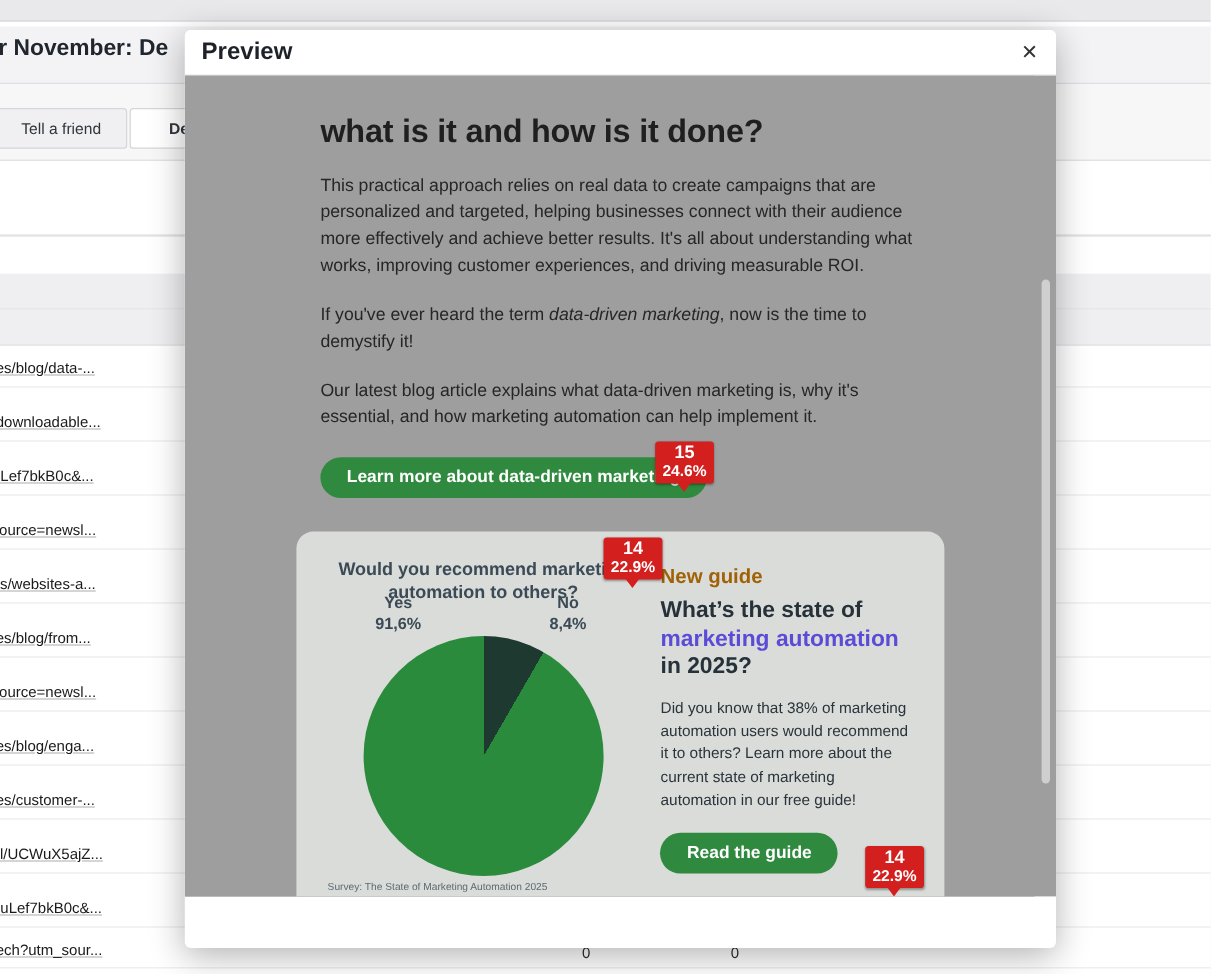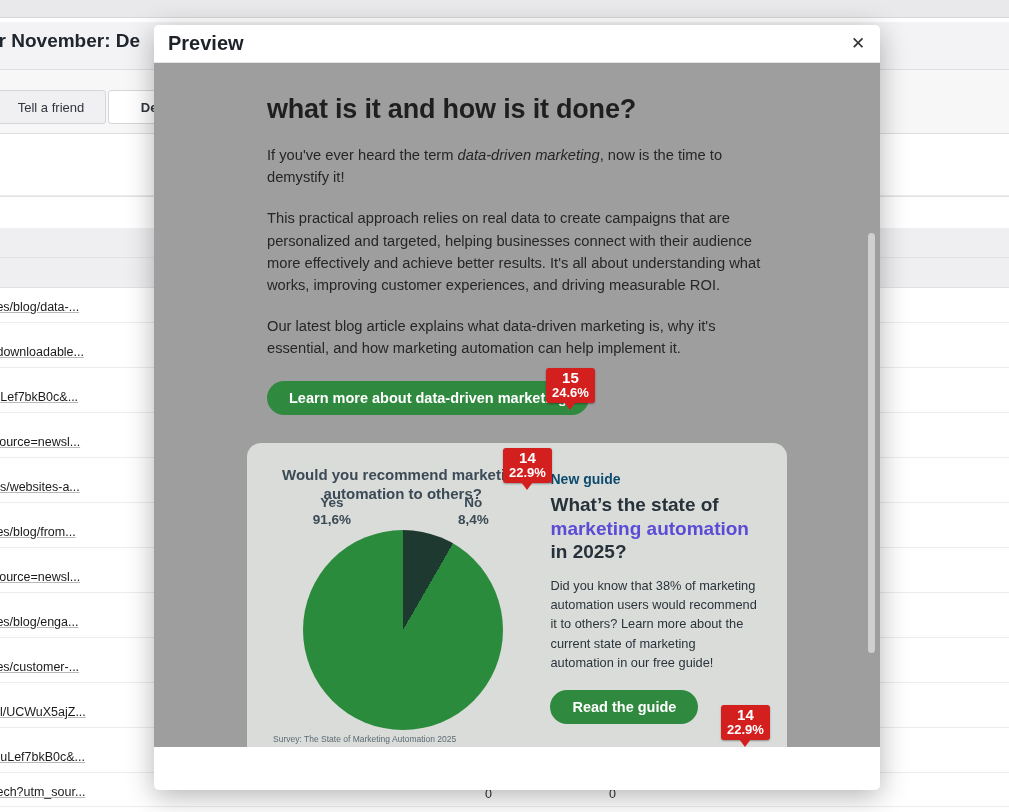--- a/index.html
+++ b/index.html
@@ -139,21 +139,21 @@
   .pie {
     width: 200px; height: 200px; border-radius: 50%;
     background: conic-gradient(#1e3a30 0deg 30deg, #2a8b3c 30deg 360deg);
   }
   .pie-lbl { position: absolute; font-size: 13.5px; font-weight: bold; color: #3b4a56; text-align: center; line-height: 1.3; }
   .pie-lbl.yes { left: 10px; top: -36px; }
   .pie-lbl.no  { right: 14px; top: -36px; }
   .survey-note { font-size: 8.5px; color: #5c6a74; margin-top: 4px; }
 
   .promo-right { width: 215px; padding-top: 6px; }
-  .promo-eyebrow { font-size: 14px; font-weight: bold; color: #0c4a6e; }
+  .promo-eyebrow { font-size: 17px; font-weight: bold; color: #a16207; }
   .promo-h { font-size: 19px; font-weight: bold; color: #26313a; line-height: 1.25; margin-top: 6px; }
   .promo-h .accent { color: #5b4bd6; }
   .promo-body { font-size: 12.8px; color: #2b343c; line-height: 1.5; margin-top: 12px; }
 
   .scrollbar-track {
     position: absolute; right: 5px; top: 0; width: 7px; height: 727px;
     background: transparent;
   }
   .scrollbar-thumb {
     position: absolute; right: 5px; top: 170px; width: 7px; height: 420px;
@@ -232,25 +232,25 @@
       <span class="modal-title">Preview</span>
       <button class="modal-close">✕</button>
     </div>
 
     <div class="preview-body">
       <div class="preview-canvas">
         <div class="email-inner">
 
           <h1 class="email-h1">what is it and how is it done?</h1>
 
+          <p class="email-p">This practical approach relies on real data to create campaigns that are personalized and targeted, helping businesses connect with their audience more effectively and achieve better results. It's all about understanding what works, improving customer experiences, and driving measurable ROI.</p>
+
           <p class="email-p">
             <span>If you've ever heard the term </span><em>data-driven marketing</em><span>, now is the time to demystify it!</span>
           </p>
-
-          <p class="email-p">This practical approach relies on real data to create campaigns that are personalized and targeted, helping businesses connect with their audience more effectively and achieve better results. It's all about understanding what works, improving customer experiences, and driving measurable ROI.</p>
 
           <p class="email-p">Our latest blog article explains what data-driven marketing is, why it's essential, and how marketing automation can help implement it.</p>
 
           <button class="cta-green">Learn more about data-driven marketing</button>
 
           <div class="promo-card">
             <div class="promo-left">
               <div class="promo-q">Would you recommend marketing automation to others?</div>
               <div class="pie-wrap">
                 <div class="pie-lbl yes">

